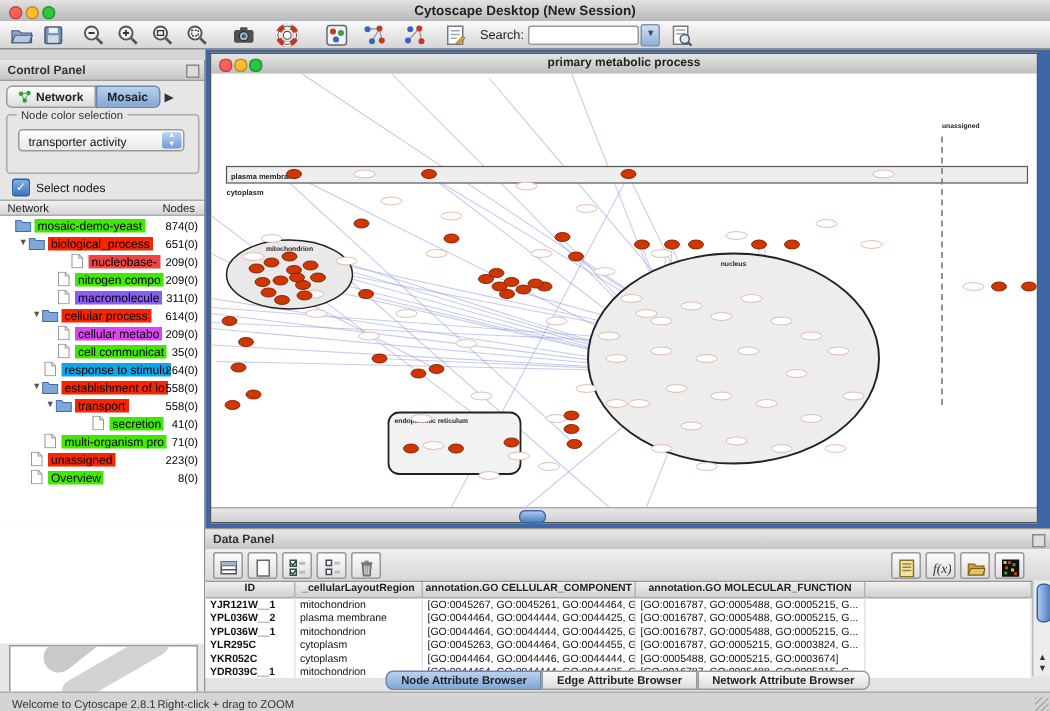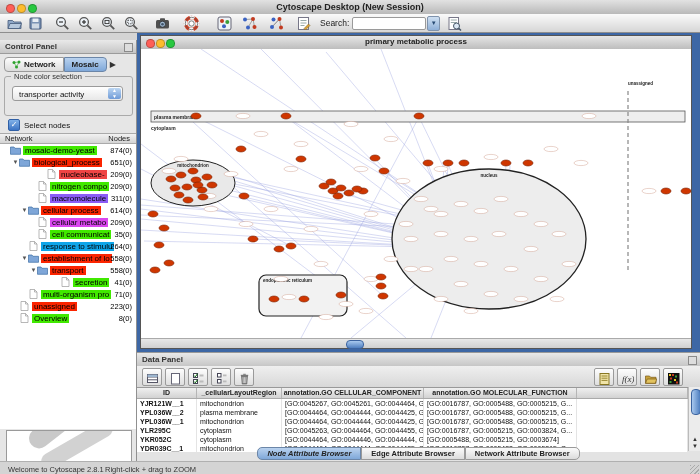--- a/index.html
+++ b/index.html
@@ -85,21 +85,21 @@
   .dtr{display:flex;height:9px;}
   .dtr div{font-size:7px;color:#111;border-right:1px solid #e4e4e4;overflow:hidden;white-space:nowrap;
     line-height:9px;padding-left:3px;box-sizing:border-box;}
   .dtr div.idc{font-weight:bold;}
   #dp-vscroll{position:absolute;right:0;top:34px;width:12px;height:64px;background:#ececec;border-left:1px solid #bbb;box-sizing:border-box;}
   #dp-vthumb{position:absolute;left:1.5px;top:2px;width:8px;height:24px;border-radius:4px;background:linear-gradient(90deg,#a8c8ee,#4f7fc0);border:1px solid #3c64a0;}
   .dp-arrow{position:absolute;left:2px;width:8px;font-size:6px;line-height:6px;color:#333;text-align:center;}
   #dp-tabs{position:absolute;left:0;bottom:1px;width:563px;display:flex;justify-content:center;gap:0;}
   .dp-tab{height:11px;line-height:11px;font-size:7.5px;font-weight:bold;color:#222;padding:0 9px;
     background:linear-gradient(#fbfbfb,#dcdcdc);border:1px solid #9a9a9a;}
-  .dp-tab.first{border-radius:5px 0 0 5px;font-style:italic;}
+  .dp-tab.first{border-radius:5px 0 0 5px;}
   .dp-tab.last{border-radius:0 5px 5px 0;}
   .dp-tab.sel{background:linear-gradient(#b9d2ef,#7fa8d9);border-color:#6b86a8;}
   
   #statusbar{left:0;top:461px;width:700px;height:13px;background:#d4d4d4;border-top:1px solid #b0b0b0;}
   #statusbar span{position:absolute;top:3px;font-size:7.5px;color:#333;}
   #grip{position:absolute;right:1px;top:2px;width:9px;height:9px;
     background:repeating-linear-gradient(135deg,#aaa 0 1px,transparent 1px 3px);}
 </style>
 </head>
 <body>

